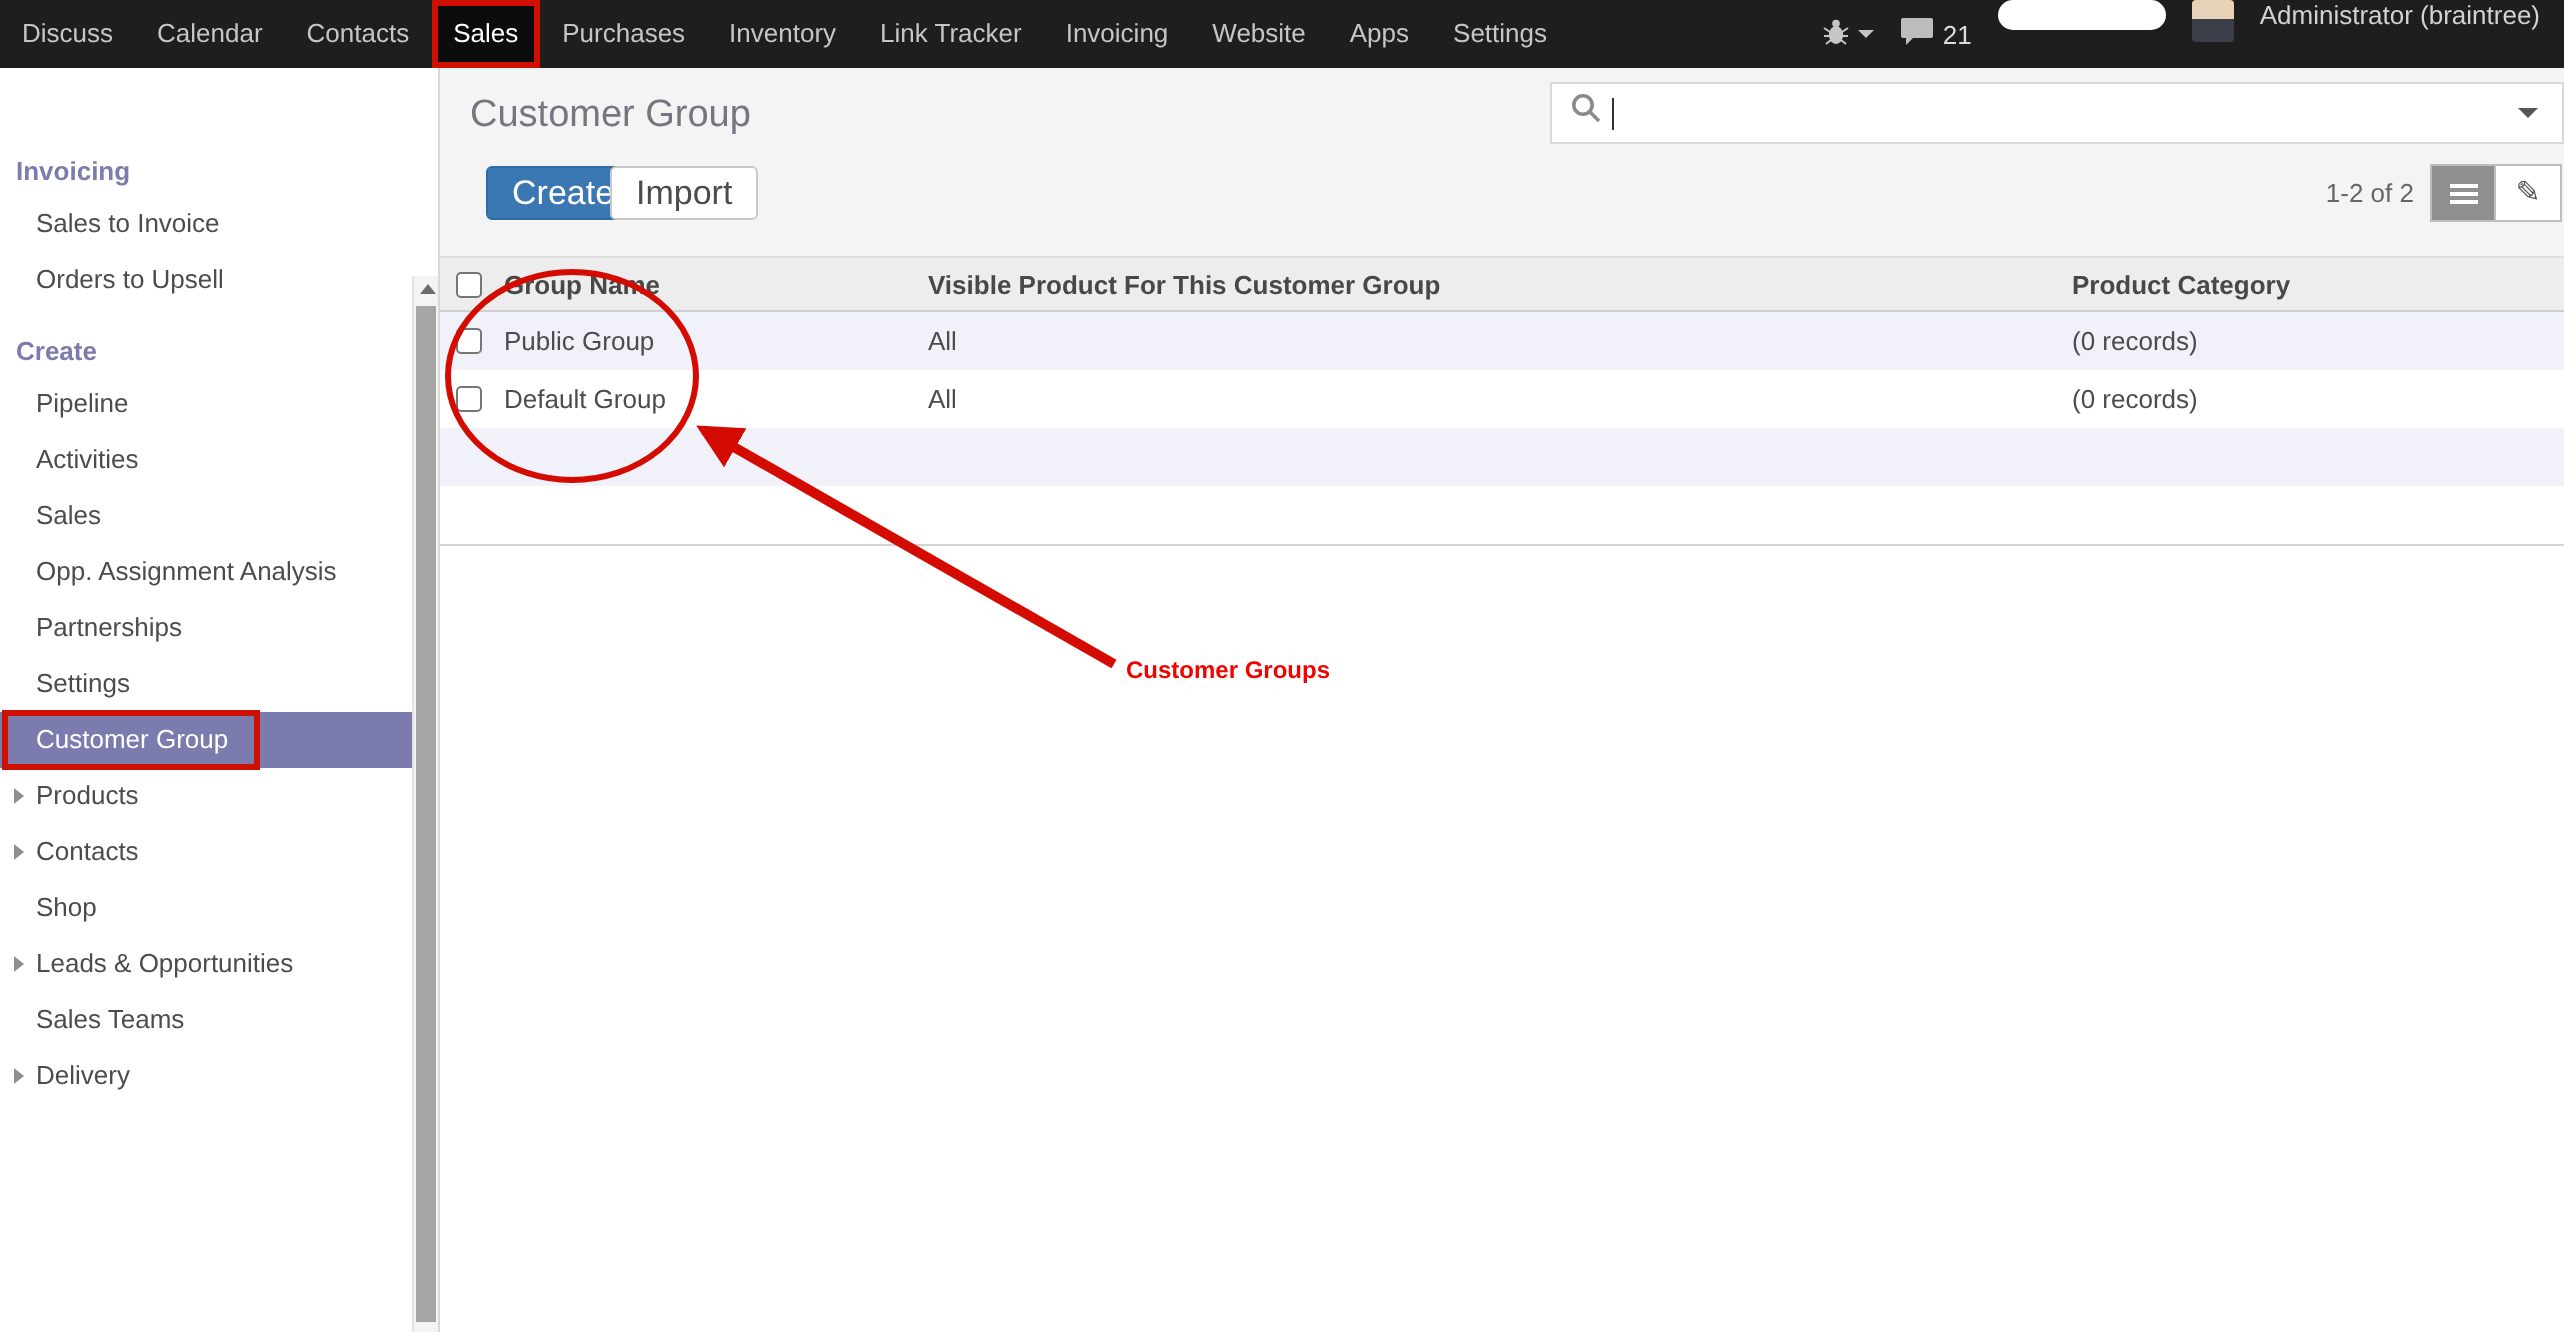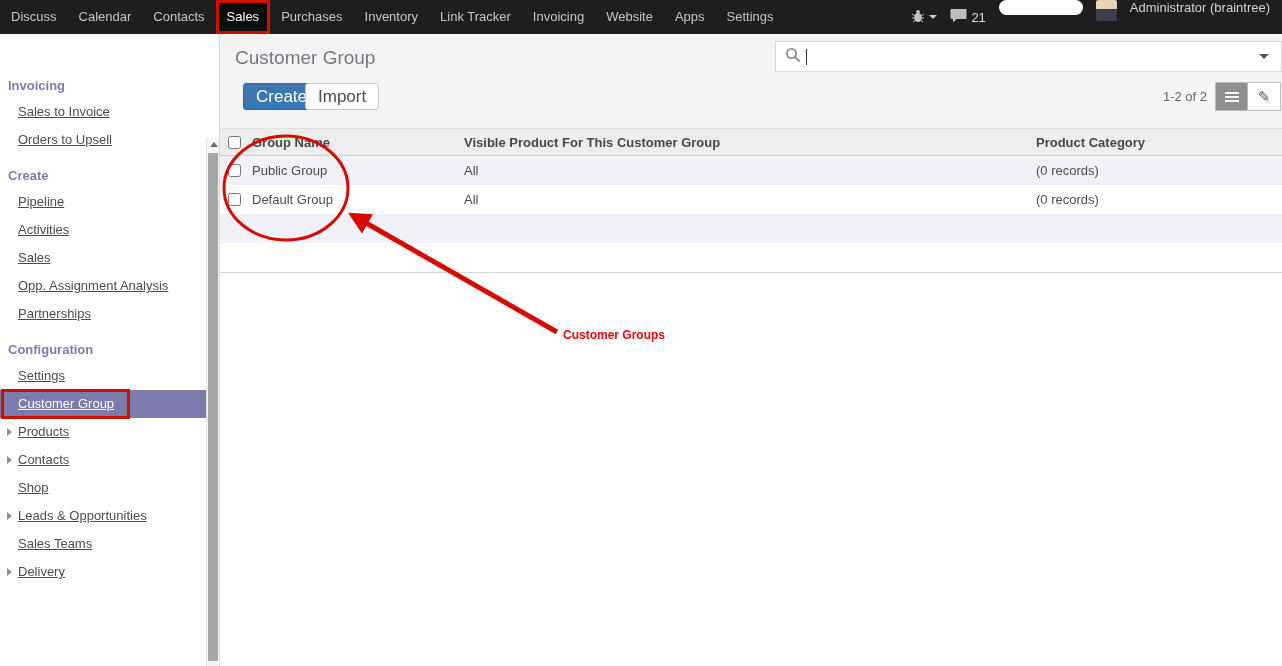--- a/index.html
+++ b/index.html
@@ -23,21 +23,21 @@
   .user-name { color:#d2d2d2; white-space:nowrap; }
 
   
   .sidebar { position:absolute; top:34px; left:0; width:220px; bottom:0; background:#fff;
              border-right:1px solid #d8d8d8; font-size:13px; color:#4c4c4c; }
   .logo { text-align:center; padding-top:24px; font-size:44px; font-weight:bold; line-height:1; letter-spacing:0px; }
   .logo .o1 { color:#ad5396; }
   .logo .rest { color:#9e9aab; }
   .side-menu { margin-top:30px; width:206px; }
   .side-section-title { color:#7c7bad; font-weight:bold; padding:14px 8px 5px; }
-  .side-item { position:relative; line-height:28px; padding:0 8px 0 18px; cursor:pointer; white-space:nowrap;text-decoration:underline; }
+  .side-item { position:relative; line-height:28px; padding:0 8px 0 18px; cursor:pointer; white-space:nowrap; }
   .side-item.active { background:#7c7bad; color:#fff; }
   .expand-caret { position:absolute; left:7px; top:10px; width:0; height:0;
                   border-left:5px solid #8f8f8f; border-top:4px solid transparent; border-bottom:4px solid transparent; }
   .red-box { position:absolute; left:1px; top:-1px; width:129px; height:30px;
              border:3px solid #cf1000; pointer-events:none; }
 
   
   .side-scrollbar { position:absolute; top:104px; right:0; width:13px; bottom:0; background:#f4f4f4;
                     border-left:1px solid #e4e4e4; }
   .sb-up { position:absolute; top:4px; left:3px; width:0; height:0;
@@ -141,21 +141,20 @@
       <div class="side-item"><span>Sales to Invoice</span></div>
       <div class="side-item"><span>Orders to Upsell</span></div>
 
       <div class="side-section-title">Create</div>
       <div class="side-item"><span>Pipeline</span></div>
       <div class="side-item"><span>Activities</span></div>
       <div class="side-item"><span>Sales</span></div>
       <div class="side-item"><span>Opp. Assignment Analysis</span></div>
       <div class="side-item"><span>Partnerships</span></div>
 
-      <div class="side-section-title">Configuration</div>
       <div class="side-item"><span>Settings</span></div>
       <div class="side-item active">
         <div class="red-box"></div>
         <span>Customer Group</span>
       </div>
       <div class="side-item"><span class="expand-caret"></span><span>Products</span></div>
       <div class="side-item"><span class="expand-caret"></span><span>Contacts</span></div>
       <div class="side-item"><span>Shop</span></div>
       <div class="side-item"><span class="expand-caret"></span><span>Leads &amp; Opportunities</span></div>
       <div class="side-item"><span>Sales Teams</span></div>

